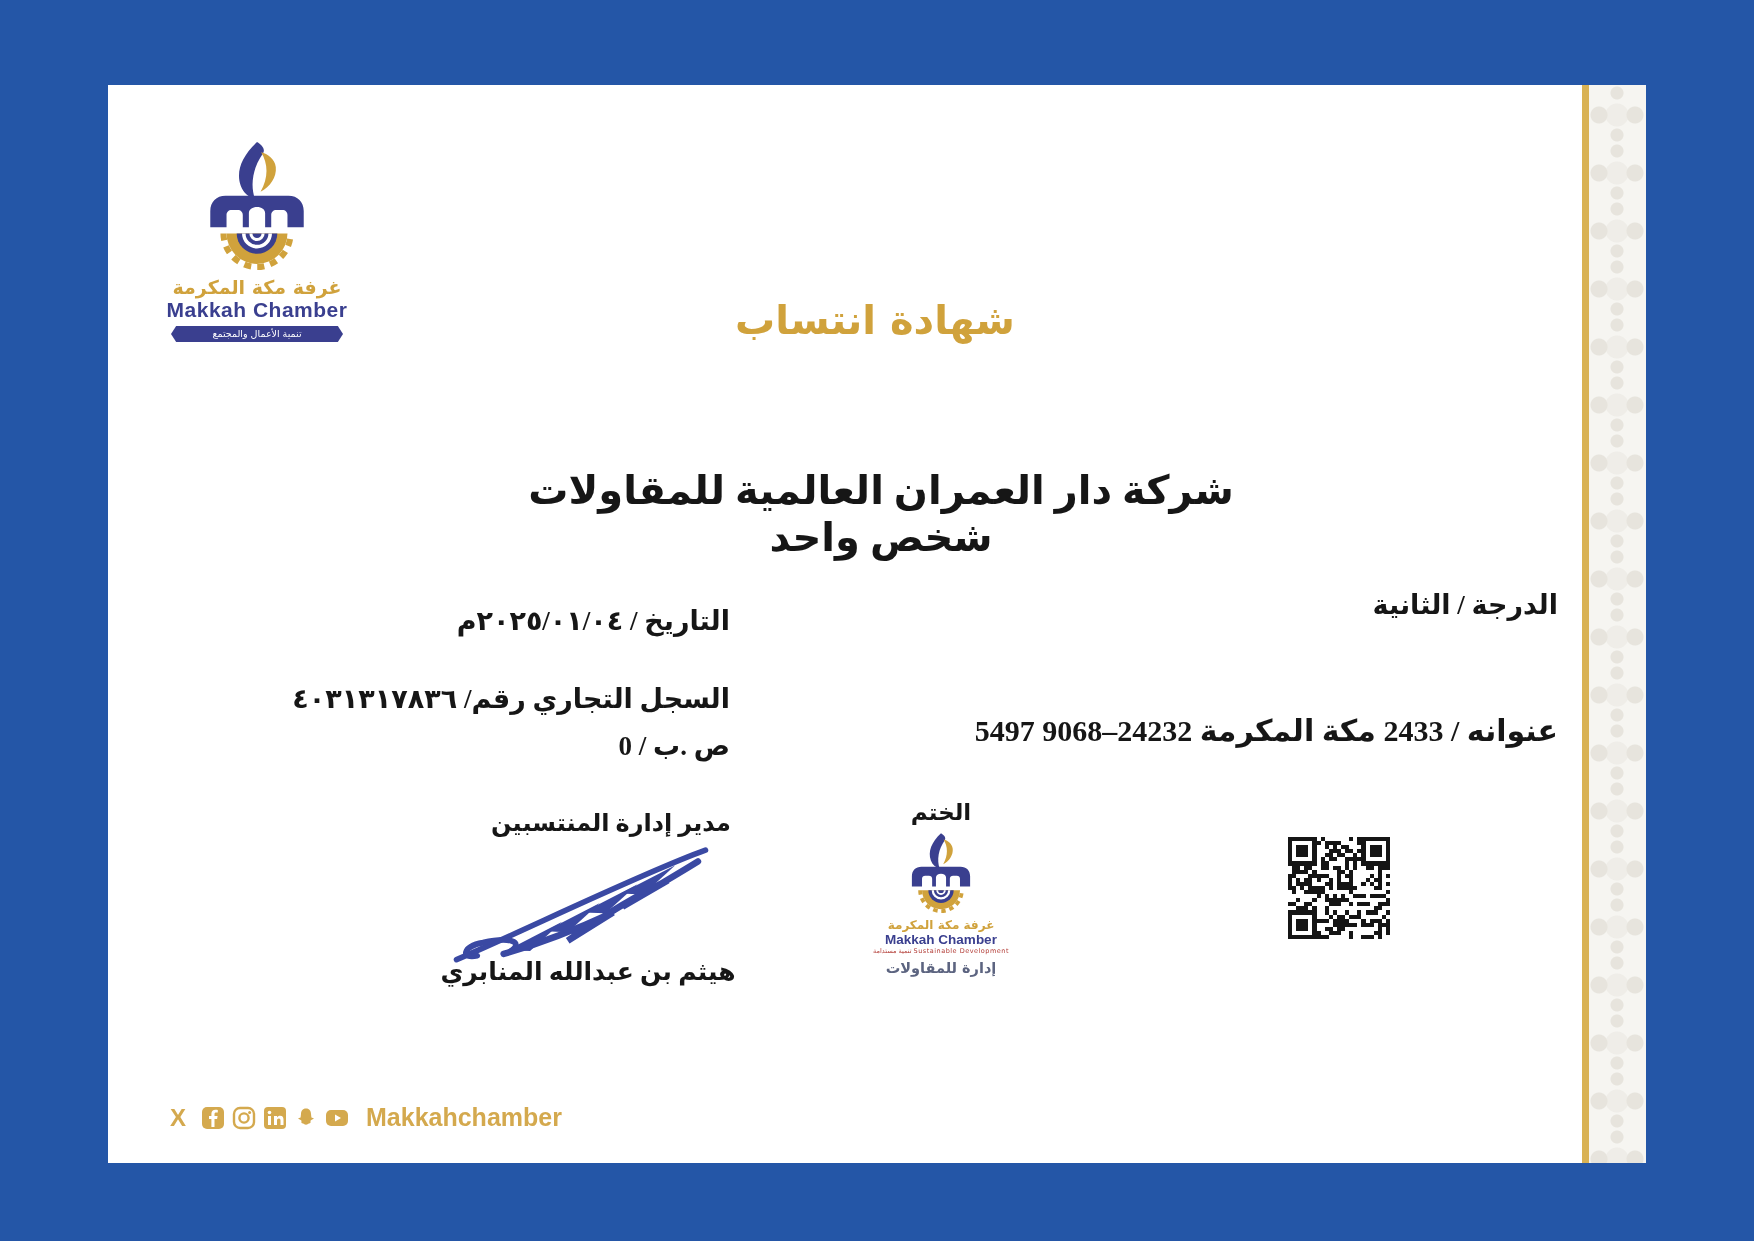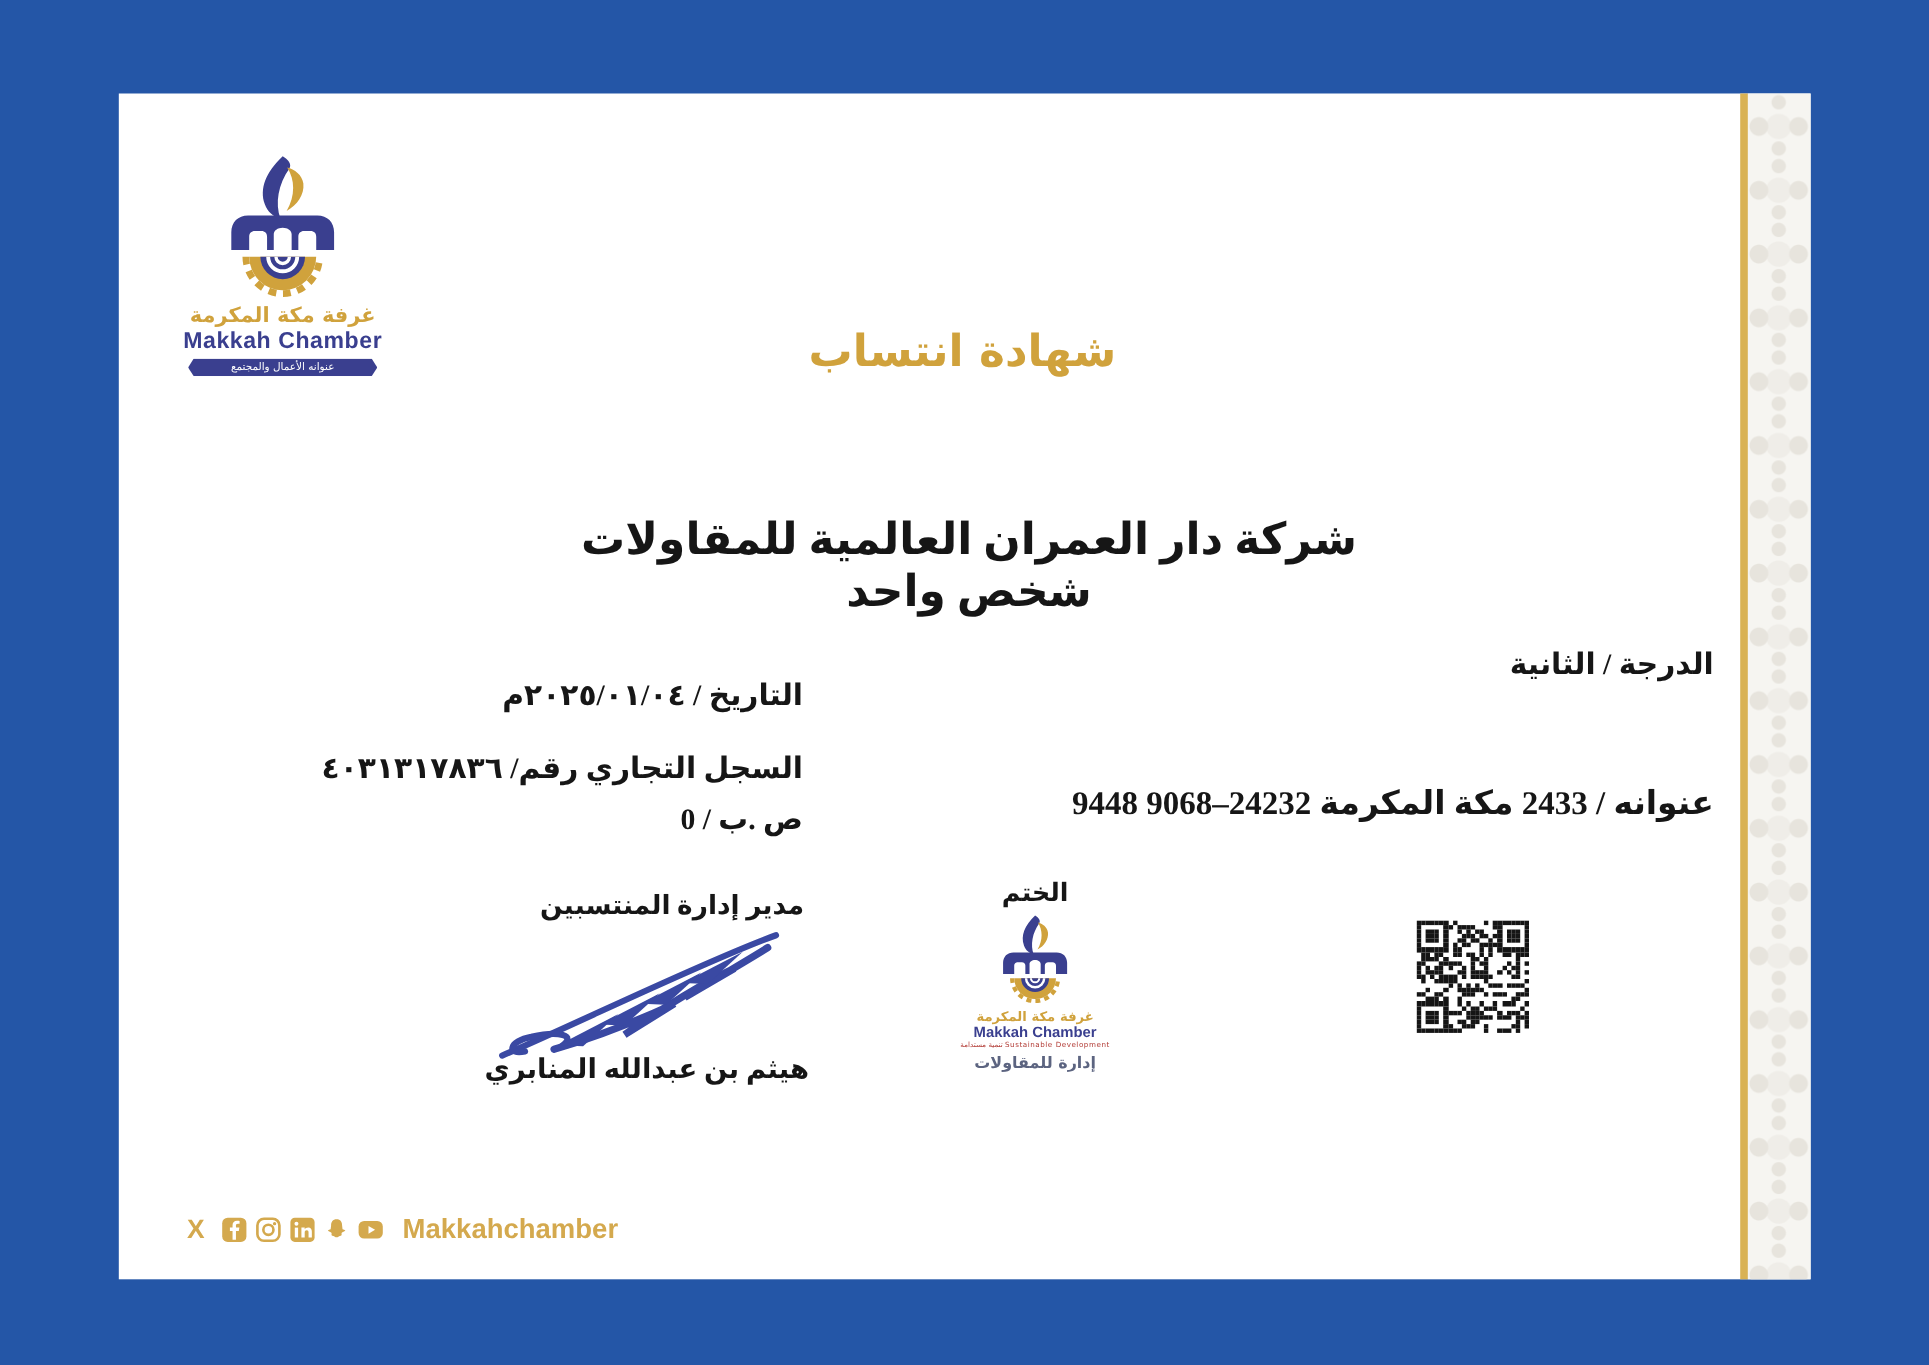--- a/index.html
+++ b/index.html
@@ -128,29 +128,29 @@
     <div class="damask"></div>
   </div>
 
   <div class="logo-block">
     <svg class="emblem">
         <use href="#chamber-emblem"></use>
       </svg>
     <div class="logo-ar">غرفة مكة المكرمة</div>
     <div class="logo-en">Makkah Chamber</div>
     <div class="logo-ribbon">
-      <span>عنوانه الأعمال والمجتمع</span>
+      <span>تنمية الأعمال والمجتمع</span>
     </div>
   </div>
 
   <div class="title">شهادة انتساب</div>
   <div class="member">شركة دار العمران العالمية للمقاولات شخص واحد</div>
 
   <div class="row r-col" style="top:504px">الدرجة / الثانية</div>
-  <div class="row r-col address">عنوانه / 2433 مكة المكرمة 24232–9068 9448</div>
+  <div class="row r-col address">عنوانه / 2433 مكة المكرمة 24232–9068 5497</div>
   <div class="qr">
       <i style="grid-area:1/1"></i>
       <i style="grid-area:1/2"></i>
       <i style="grid-area:1/3"></i>
       <i style="grid-area:1/4"></i>
       <i style="grid-area:1/5"></i>
       <i style="grid-area:1/6"></i>
       <i style="grid-area:1/7"></i>
       <i style="grid-area:1/9"></i>
       <i style="grid-area:1/16"></i>
@@ -462,21 +462,21 @@
       <i style="grid-area:25/8"></i>
       <i style="grid-area:25/9"></i>
       <i style="grid-area:25/10"></i>
       <i style="grid-area:25/16"></i>
       <i style="grid-area:25/19"></i>
       <i style="grid-area:25/20"></i>
       <i style="grid-area:25/21"></i>
       <i style="grid-area:25/23"></i>
     </div>
 
-  <div class="row l-col" style="top:532px">التاريخ / ٢٠٢٥/٠١/٠٤م</div>
+  <div class="row l-col" style="top:520px">التاريخ / ٢٠٢٥/٠١/٠٤م</div>
   <div class="row l-col" style="top:598px">السجل التجاري رقم/ ٤٠٣١٣١٧٨٣٦</div>
   <div class="row l-col" style="top:645px">ص .ب / 0</div>
 
   <div class="sig-title">مدير إدارة المنتسبين</div>
   <svg class="sig-art" viewBox="0 0 280 140">
     <g stroke="#3A49A3" fill="none" stroke-linecap="round">
       <path d="M8 130 C70 104 205 38 272 14" stroke-width="6"></path>
       <path d="M30 126 C12 130 14 116 36 112 C62 106 82 110 64 122" stroke-width="6"></path>
       <path d="M58 124 C100 112 148 92 174 80 L126 110 C162 84 206 58 232 46 L184 74 C214 56 248 36 264 26" stroke-width="7"></path>
     </g>

